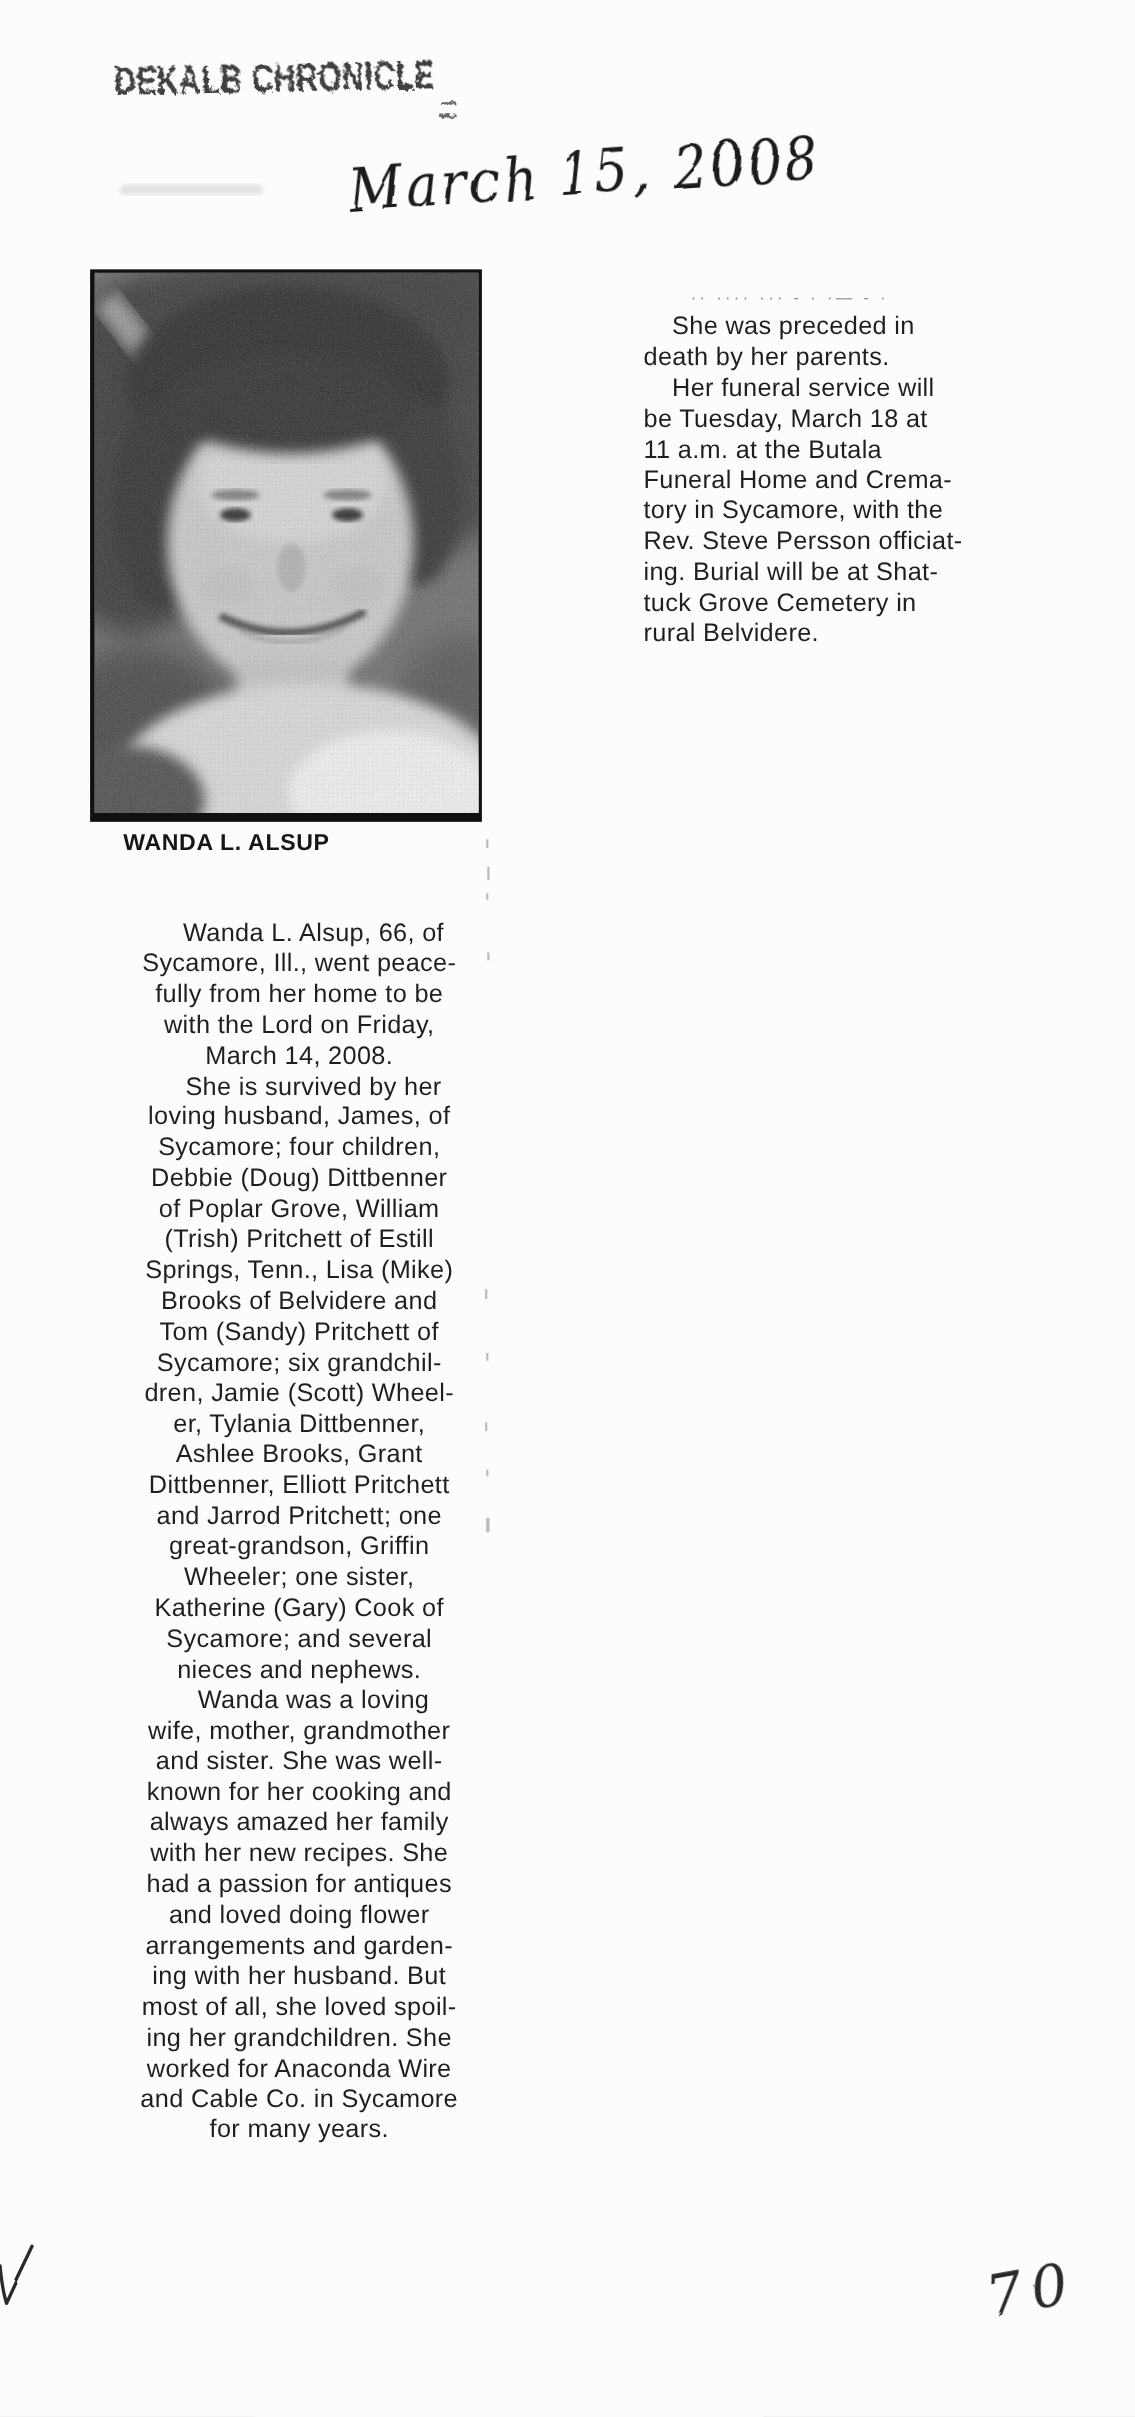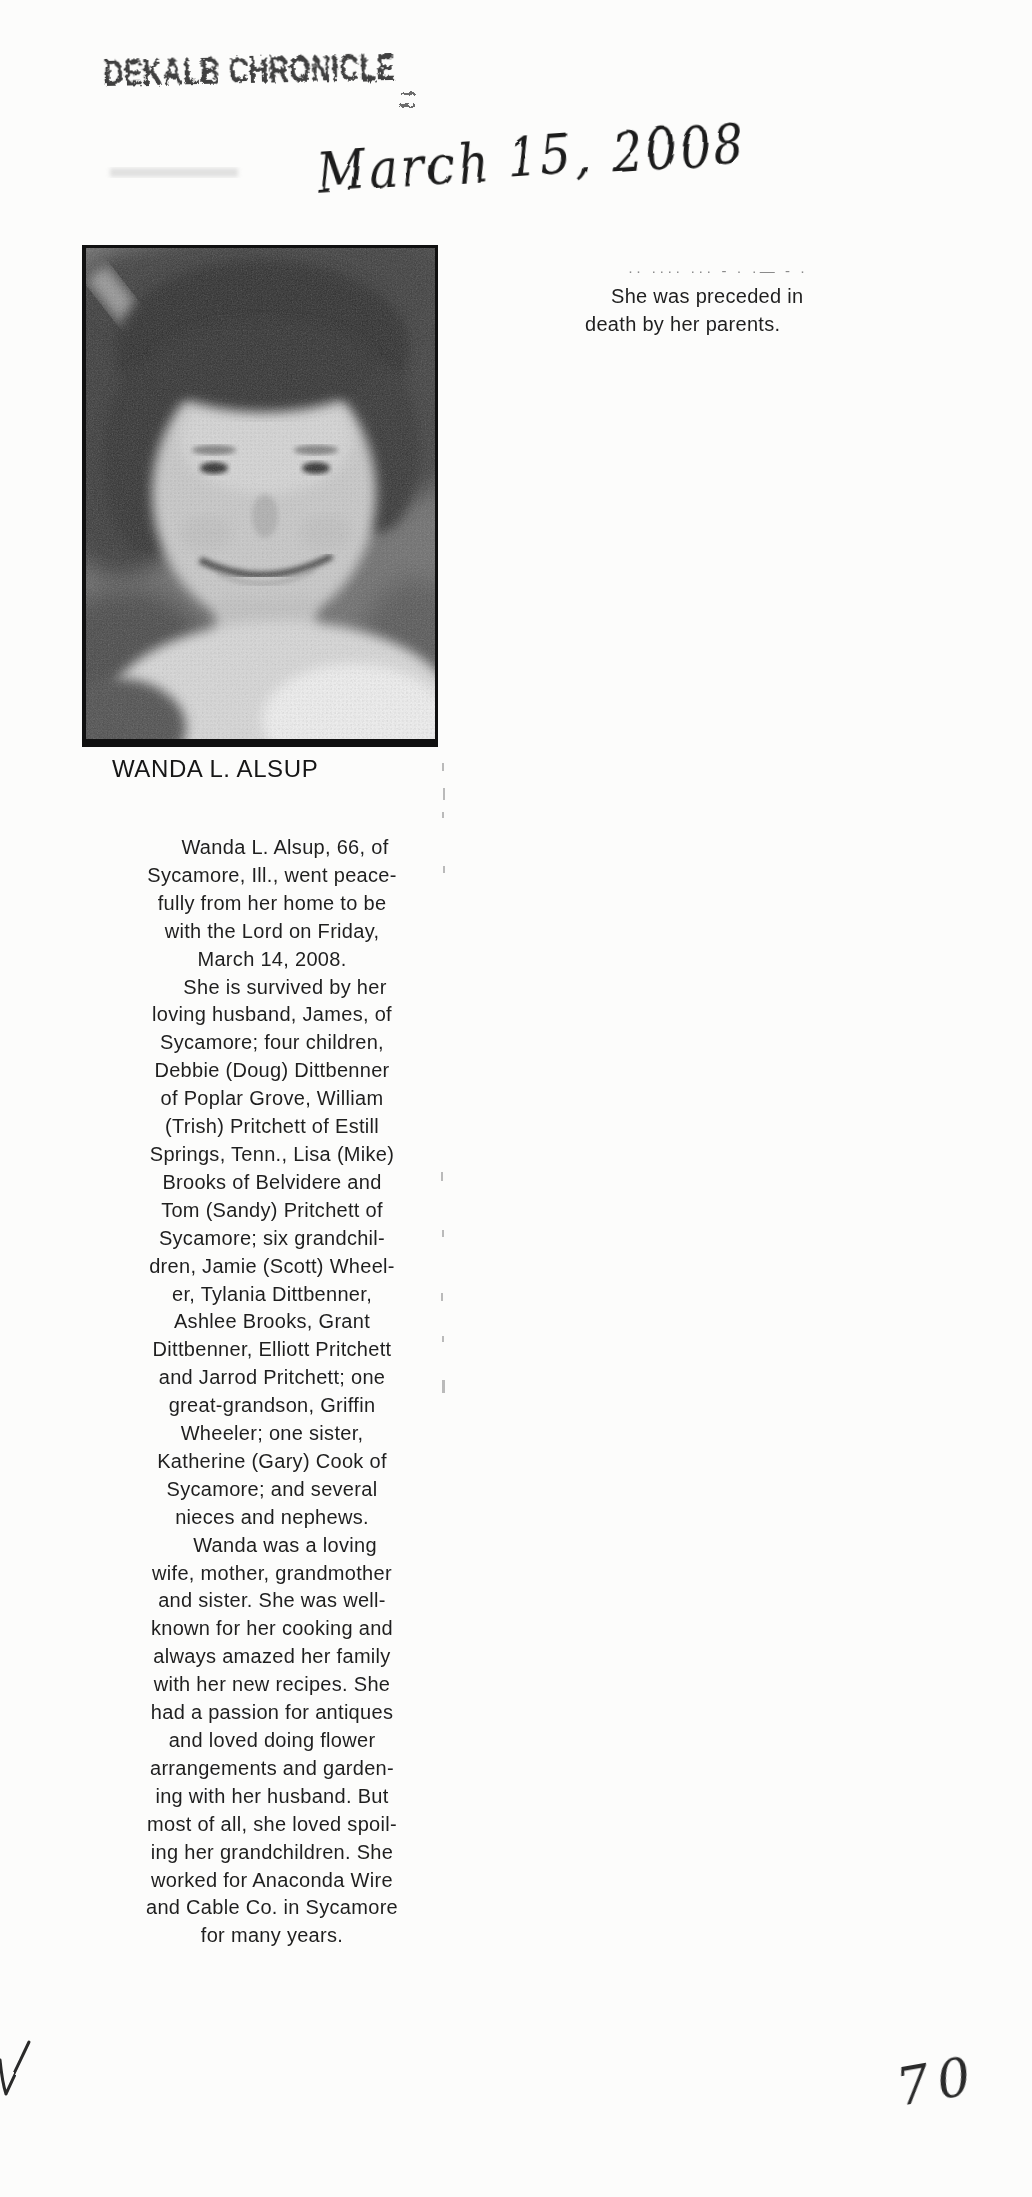--- a/index.html
+++ b/index.html
@@ -2,27 +2,27 @@
 <html><head>
 <meta charset="utf-8">
 <style>
   html,body{margin:0;padding:0;background:#e8e8e6;}
   .page{
     position:relative;width:1032px;height:2197px;margin:0 auto;
     background:#fcfcfb;overflow:hidden;
     font-family:"Liberation Sans", sans-serif;color:#1f1f1f;
   }
   
-  .col{position:absolute;font-size:20px;line-height:27.9px;letter-spacing:.3px;}
+  .col{position:absolute;font-size:23px;line-height:27.9px;letter-spacing:.3px;}
   .col p{margin:0;white-space:pre-line;text-indent:26px;}
   .col-left{left:76px;top:834px;width:392px;text-align:center;}
   .col-right{left:585px;top:283px;width:340px;}
   .headline{
     position:absolute;left:112px;top:755px;margin:0;
-    font-size:24px;font-weight:400;letter-spacing:.6px;color:#161616;
+    font-size:21px;font-weight:700;letter-spacing:.6px;color:#161616;
   }
   .cutoff-fragment{
     position:absolute;left:628px;top:262px;width:260px;
     font-size:15px;letter-spacing:3px;color:#8a8a8a;
     filter:blur(0.7px);white-space:nowrap;
   }
   
   .photo{
     position:absolute;left:82px;top:245px;width:356px;height:502px;margin:0;
     border:3px solid #101010;border-bottom-width:8px;border-left-width:4px;
@@ -141,20 +141,29 @@
 worked for Anaconda Wire
 and Cable Co. in Sycamore
 for many years.</p>
   </section>
 
   <div class="cutoff-fragment">·· ···· ··· ‐ · ·― ‐ ·</div>
 
   <section class="col col-right">
     <p>She was preceded in
 death by her parents.</p>
+    <p>Her funeral service will
+be Tuesday, March 18 at
+11 a.m. at the Butala
+Funeral Home and Crema-
+tory in Sycamore, with the
+Rev. Steve Persson officiat-
+ing. Burial will be at Shat-
+tuck Grove Cemetery in
+rural Belvidere.</p>
   </section>
 
   <svg class="overlay" viewBox="0 0 1032 2197">
     <defs>
       <filter id="rough" x="-10%" y="-30%" width="120%" height="160%">
         <feTurbulence type="fractalNoise" baseFrequency="0.22" numOctaves="3" result="n" seed="7"></feTurbulence>
         <feDisplacementMap in="SourceGraphic" in2="n" scale="7"></feDisplacementMap>
       </filter>
       <filter id="wobble" x="-10%" y="-40%" width="120%" height="180%">
         <feTurbulence type="fractalNoise" baseFrequency="0.012" numOctaves="2" result="w" seed="3"></feTurbulence>

